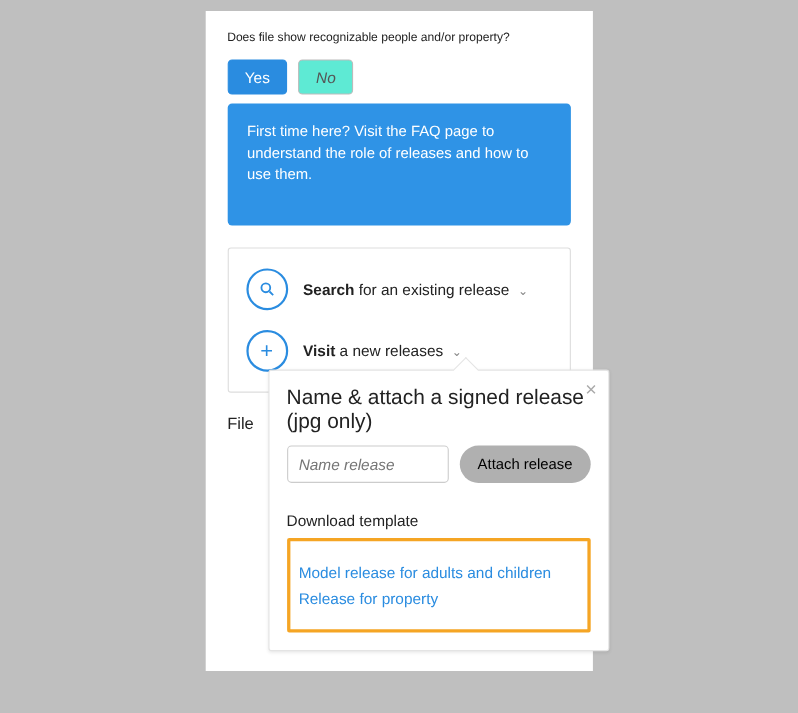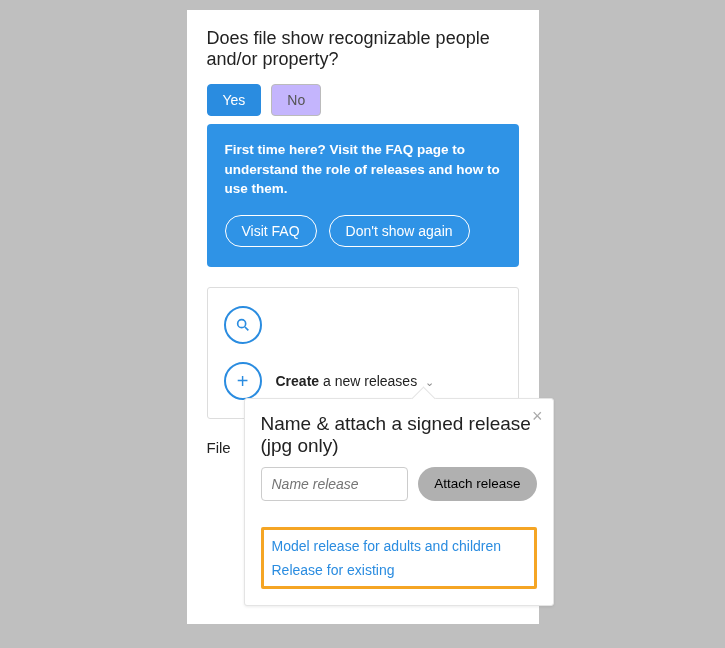--- a/index.html
+++ b/index.html
@@ -1,91 +1,92 @@
 <!DOCTYPE html>
 <html><head>
   <meta charset="utf-8">
   <style>
     * { box-sizing: border-box; margin: 0; padding: 0; }
     body { background: #bfbfbf; font-family: -apple-system, BlinkMacSystemFont, "Segoe UI", Arial, sans-serif; display: flex; justify-content: center; padding: 10px 0; }
     .panel { background: #fff; width: 352px; padding: 18px 20px; font-size: 14px; color: #222; }
-    .question { font-size: 18px; margin-bottom: 14px; }
+    .question { font-size: 11px; margin-bottom: 14px; }
     .yn-row { display: flex; gap: 10px; margin-bottom: 8px; }
     .btn { border-radius: 4px; padding: 7px 15px; font-size: 14px; cursor: pointer; }
     .btn-yes { background: #2a8ce0; color: #fff; border: 1px solid #2a8ce0; }
-    .btn-no { background: #c4b5fd; color: #555; border: 1px solid #bbb; }
+    .btn-no { background: #5eead4; color: #555; border: 1px solid #bbb; font-style: italic; }
     .notice { background: #2f93e6; color: #fff; padding: 16px 18px 20px; border-radius: 4px; margin-bottom: 20px; }
-    .notice-text { font-size: 13.5px; line-height: 1.45; margin-bottom: 16px; font-weight: bold; }
+    .notice-text { font-size: 13.5px; line-height: 1.45; margin-bottom: 16px; }
     .notice-btns { display: flex; gap: 12px; }
     .pill { border: 1.5px solid #fff; border-radius: 999px; padding: 7px 16px; font-size: 14px; color: #fff; background: transparent; cursor: pointer; }
     .release-box { border: 1px solid #ddd; border-radius: 3px; padding: 18px 16px; margin-bottom: 20px; }
     .action { display: flex; align-items: center; gap: 14px; margin-bottom: 18px; }
     .action:last-child { margin-bottom: 0; }
     .circle { width: 38px; height: 38px; border-radius: 50%; border: 2px solid #2a8ce0; display: flex; align-items: center; justify-content: center; color: #2a8ce0; font-size: 16px; }
     .action-text { flex: 1; font-size: 14px; }
     .action-text b { font-weight: 700; }
     .chevron { color: #888; font-size: 11px; margin-left: 4px; }
     .file-label { font-size: 15px; }
     .popover { position: relative; background: #fff; border: 1px solid #e4e4e4; border-radius: 3px; margin-top: -58px; margin-left: 37px; width: 310px; padding: 14px 16px 16px; box-shadow: 0 1px 3px rgba(0,0,0,0.08); }
     .popover::before { content: ""; position: absolute; top: -9px; left: 170px; width: 16px; height: 16px; background: #fff; border-left: 1px solid #e4e4e4; border-top: 1px solid #e4e4e4; transform: rotate(45deg); }
     .close { position: absolute; top: 8px; right: 10px; color: #aaa; font-size: 18px; cursor: pointer; background: none; border: none; line-height: 1; }
     .pop-title { font-size: 19px; margin-bottom: 10px; }
     .attach-row { display: flex; gap: 10px; margin-bottom: 26px; }
     .name-input { flex: 1; min-width: 0; border: 1px solid #ccc; border-radius: 4px; padding: 8px 10px; font-size: 14px; font-style: italic; color: #888; }
     .attach-btn { background: #b0b0b0; color: #000000; border: none; border-radius: 999px; padding: 9px 16px; font-size: 13.5px; cursor: pointer; }
     .dl-title { font-size: 14px; margin-bottom: 8px; font-weight: 400; }
-    .highlight { border: 3px solid #f5a524; border-radius: 2px; padding: 8px 8px; }
+    .highlight { border: 3px solid #f5a524; border-radius: 2px; padding: 20px 8px; }
     .link { color: #2a8ce0; font-size: 14px; margin-bottom: 8px; cursor: pointer; display: block; }
     .link:last-child { margin-bottom: 0; }
     .search-icon svg { width: 16px; height: 16px; }
     .plus-icon { font-size: 20px; font-weight: 400; line-height: 1; }
   </style>
 </head>
 <body>
 
 <div class="panel">
   <div class="question">Does file show recognizable people and/or property?</div>
   <div class="yn-row">
     <button class="btn btn-yes">Yes</button>
     <button class="btn btn-no">No</button>
   </div>
 
   <div class="notice">
     <div class="notice-text">First time here? Visit the FAQ page to understand the role of releases and how to use them.</div>
-    <div class="notice-btns">
-      <button class="pill">Visit FAQ</button>
-      <button class="pill">Don't show again</button>
-    </div>
   </div>
 
   <div class="release-box">
     <div class="action">
       <div class="circle search-icon">
         <svg viewBox="0 0 24 24" fill="none" stroke="#2a8ce0" stroke-width="2.5">
             <circle cx="10" cy="10" r="6"></circle>
             <line x1="15" y1="15" x2="20" y2="20"></line>
           </svg>
       </div>
+      <div class="action-text">
+        <b>Search</b><span> for an existing release</span>
+        <span class="chevron">⌄</span>
+      </div>
     </div>
     <div class="action">
       <div class="circle plus-icon">+</div>
       <div class="action-text">
-        <b>Create</b><span> a new releases</span>
+        <b>Visit</b><span> a new releases</span>
         <span class="chevron">⌄</span>
       </div>
     </div>
   </div>
 
   <div class="file-label">File</div>
 
   <div class="popover">
     <button class="close">×</button>
     <div class="pop-title">Name &amp; attach a signed release (jpg only)</div>
     <div class="attach-row">
       <input class="name-input" placeholder="Name release" style="">
       <button class="attach-btn">Attach release</button>
     </div>
+    <div class="dl-title">Download template</div>
     <div class="highlight">
       <a class="link">Model release for adults and children</a>
-      <a class="link">Release for existing</a>
+      <a class="link">Release for property</a>
     </div>
   </div>
 </div>
 
 </body></html>

